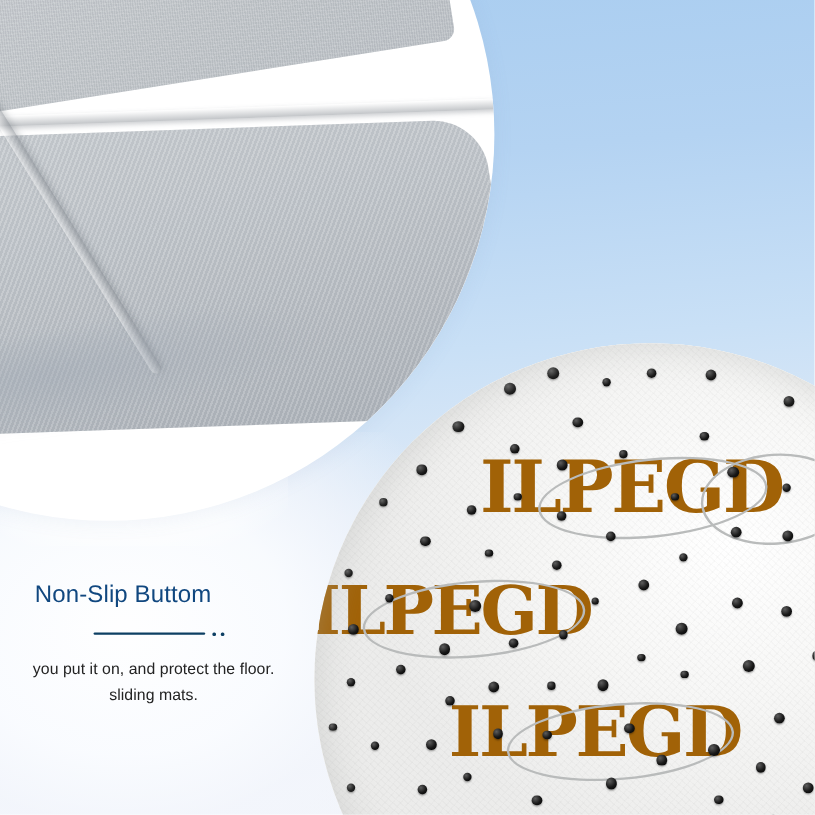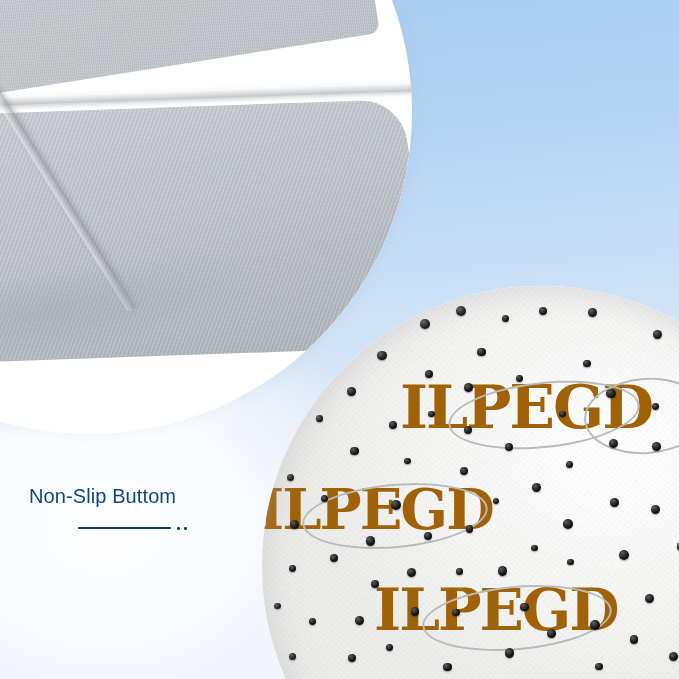--- a/index.html
+++ b/index.html
@@ -319,15 +319,17 @@
 
   <div class="heading-left">Non-Slip Buttom</div>
 
   <div class="rule-wrap">
     <div class="rule-line"></div>
     <div class="rule-dot d1"></div>
     <div class="rule-dot d2"></div>
   </div>
 
   <div class="body-left">
+    <div>you put it on, and protect the floor.</div>
+    <div>sliding mats.</div>
   </div>
 
 </div>
 
 </body></html>

